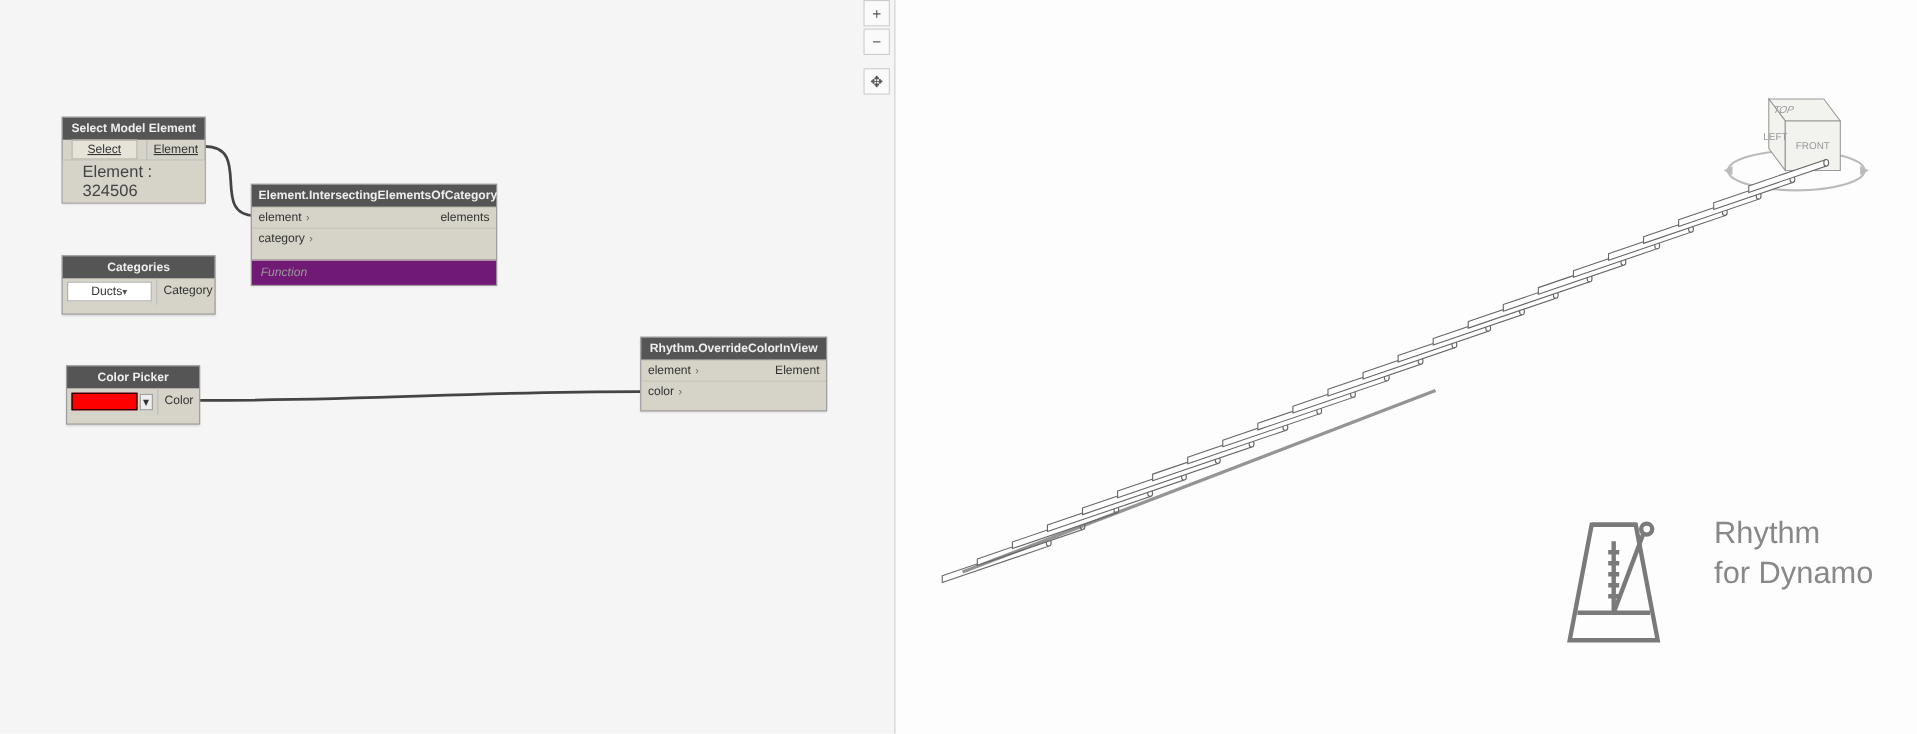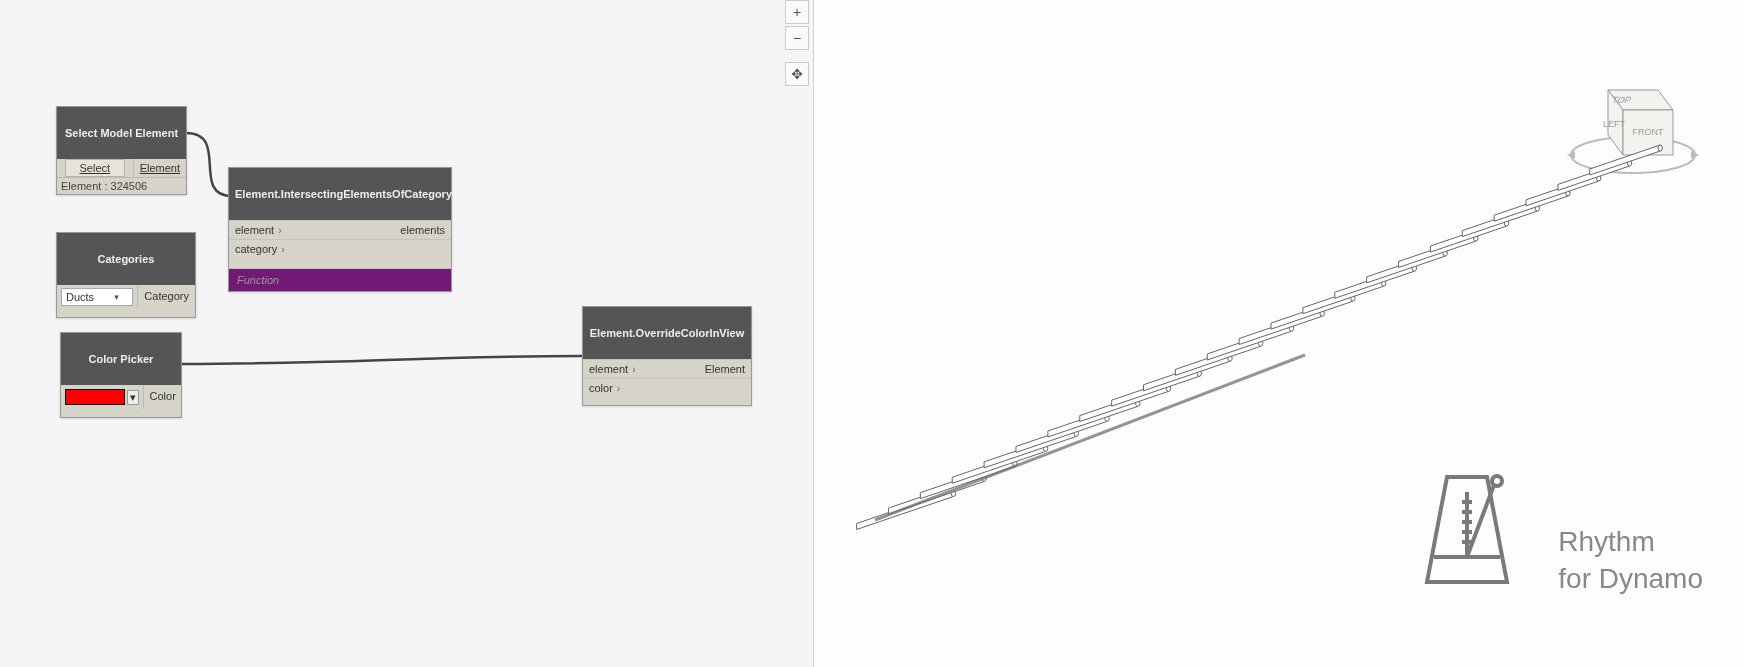--- a/index.html
+++ b/index.html
@@ -52,21 +52,21 @@
     border: 1px solid #999;
     background: #d6d3c9;
     box-shadow: 0 1px 2px rgba(0,0,0,0.15);
     font-size: 11px;
     color: #333;
   }
   .node-header {
     background: #555;
     color: #eee;
     text-align: center;
-    padding: 20px 6px;
+    padding: 4px 6px;
     font-weight: 600;
     font-size: 11px;
   }
   .port-row {
     display: flex;
     align-items: center;
     justify-content: space-between;
     padding: 3px 6px;
     border-top: 1px solid #c5c2b6;
   }
@@ -74,42 +74,42 @@
   .chevron { color:#666; font-size:10px; margin: 0 4px; }
   .node-footer {
     background: #701a75;
     border-top: 1px solid #c5c2b6;
     padding: 5px 8px;
     font-style: italic;
     color: #999;
     font-size: 11px;
   }
   .node-status {
-    padding: 2px 4px;
+    padding: 2px 18px;
     color: #444;
-    font-size: 11px;
+    font-size: 15px;
     background: #d6d3c9;
   }
 
   
   .btn-like {
     background: #e6e3d9;
     border: 1px solid #b5b2a6;
     padding: 2px 14px;
     font-size: 11px;
     cursor: pointer;
   }
   .dropdown {
     background: #fff;
     border: 1px solid #aaa;
-    padding: 2px 4px;
+    padding: 2px 21px;
     font-size: 11px;
     display:flex;
     align-items:center;
-    gap:20px;
+    gap:0;
   }
   .dropdown .dd-arrow {
     font-size: 9px;
     color: #555;
   }
   .color-swatch {
     width: 60px; height: 16px;
     border: 1px solid #000;
     display:inline-block;
   }
@@ -126,21 +126,21 @@
   .viewcube-wrap {
     position: absolute;
     top: 55px; right: 30px;
     width: 160px; height: 130px;
   }
 
   .logo-wrap {
     position: absolute;
     bottom: 70px; right: 40px;
     display: flex;
-    align-items: flex-end;
+    align-items: flex-start;
     gap: 36px;
   }
   .metronome {
     stroke: #7a7a7a;
     stroke-width: 4;
     fill: none;
   }
   .logo-text {
     color: #888; font-size: 28px;
     line-height: 1.3;
@@ -212,21 +212,21 @@
       <div style="flex:1; padding:4px 4px; border-right:1px solid #bbb; display:flex; align-items:center; gap:2px;">
         <span class="color-swatch" id="color-swatch" style="background: rgb(255, 0, 0);"></span>
         <span class="dd-arrow" style="border:1px solid #999; padding:0 2px; background:#eee;">▾</span>
       </div>
       <div style="padding:5px 6px;">Color</div>
     </div>
     <div style="height:8px;"></div>
   </div>
 
   <div class="node" style="left:582px; top:306px; width:170px;">
-    <div class="node-header">Element.OverrideColorInView</div>
+    <div class="node-header">Rhythm.OverrideColorInView</div>
     <div class="port-row">
       <span>element</span>
       <span class="chevron">›</span>
       <span style="flex:1;"></span>
       <span>Element</span>
     </div>
     <div class="port-row">
       <span>color</span>
       <span class="chevron">›</span>
       <span style="flex:1;"></span>

